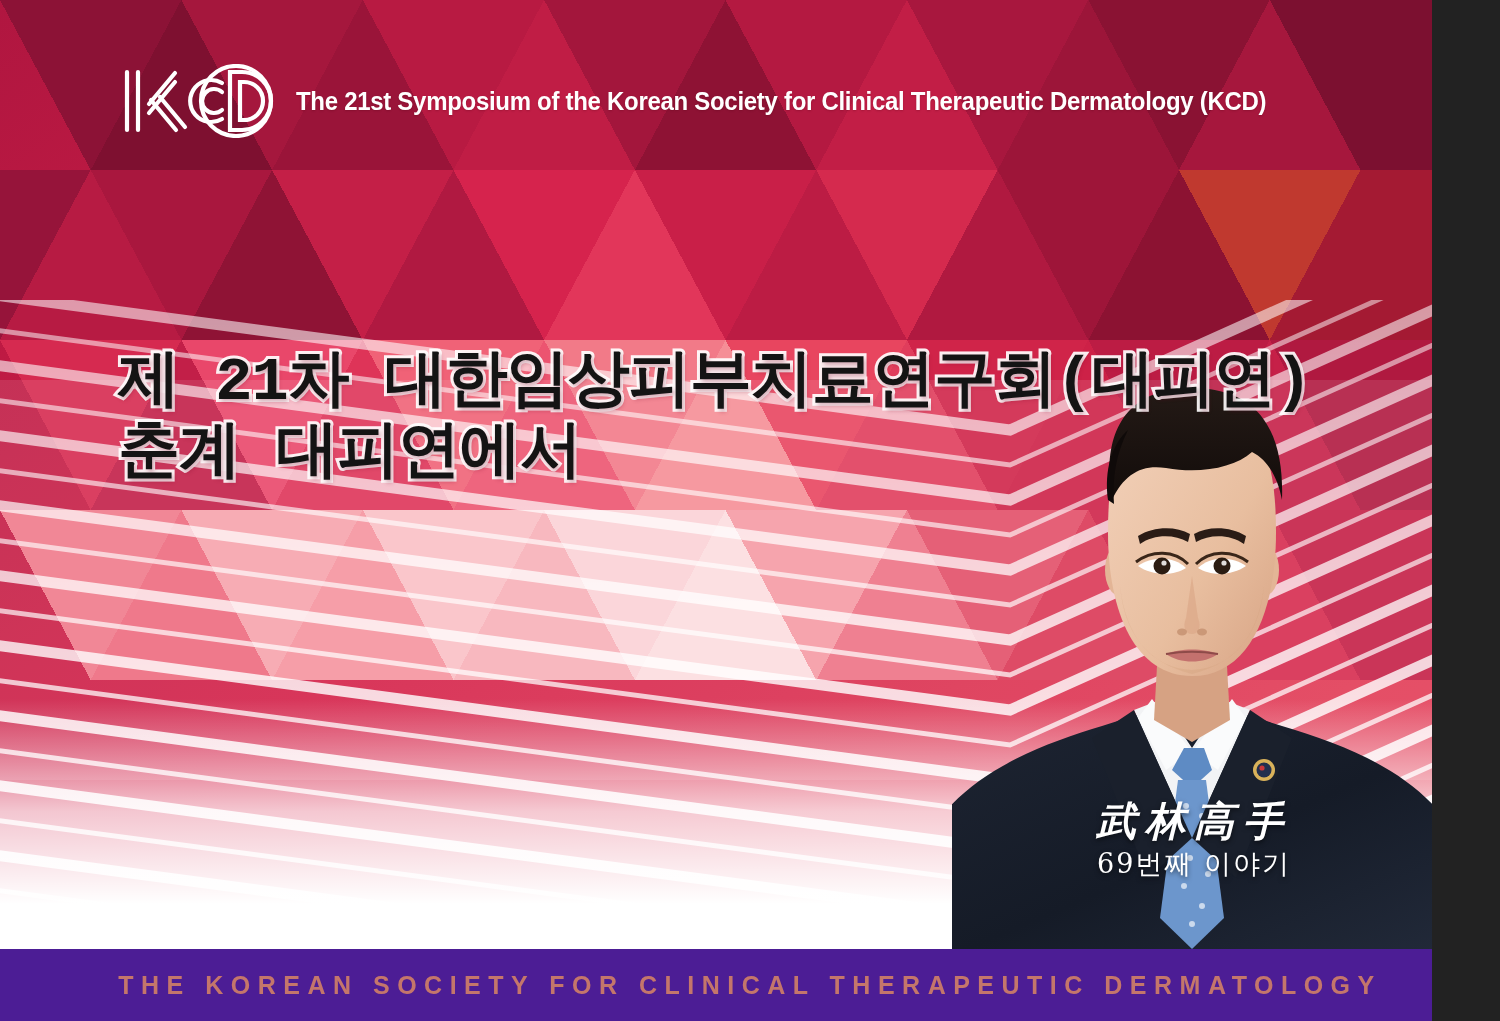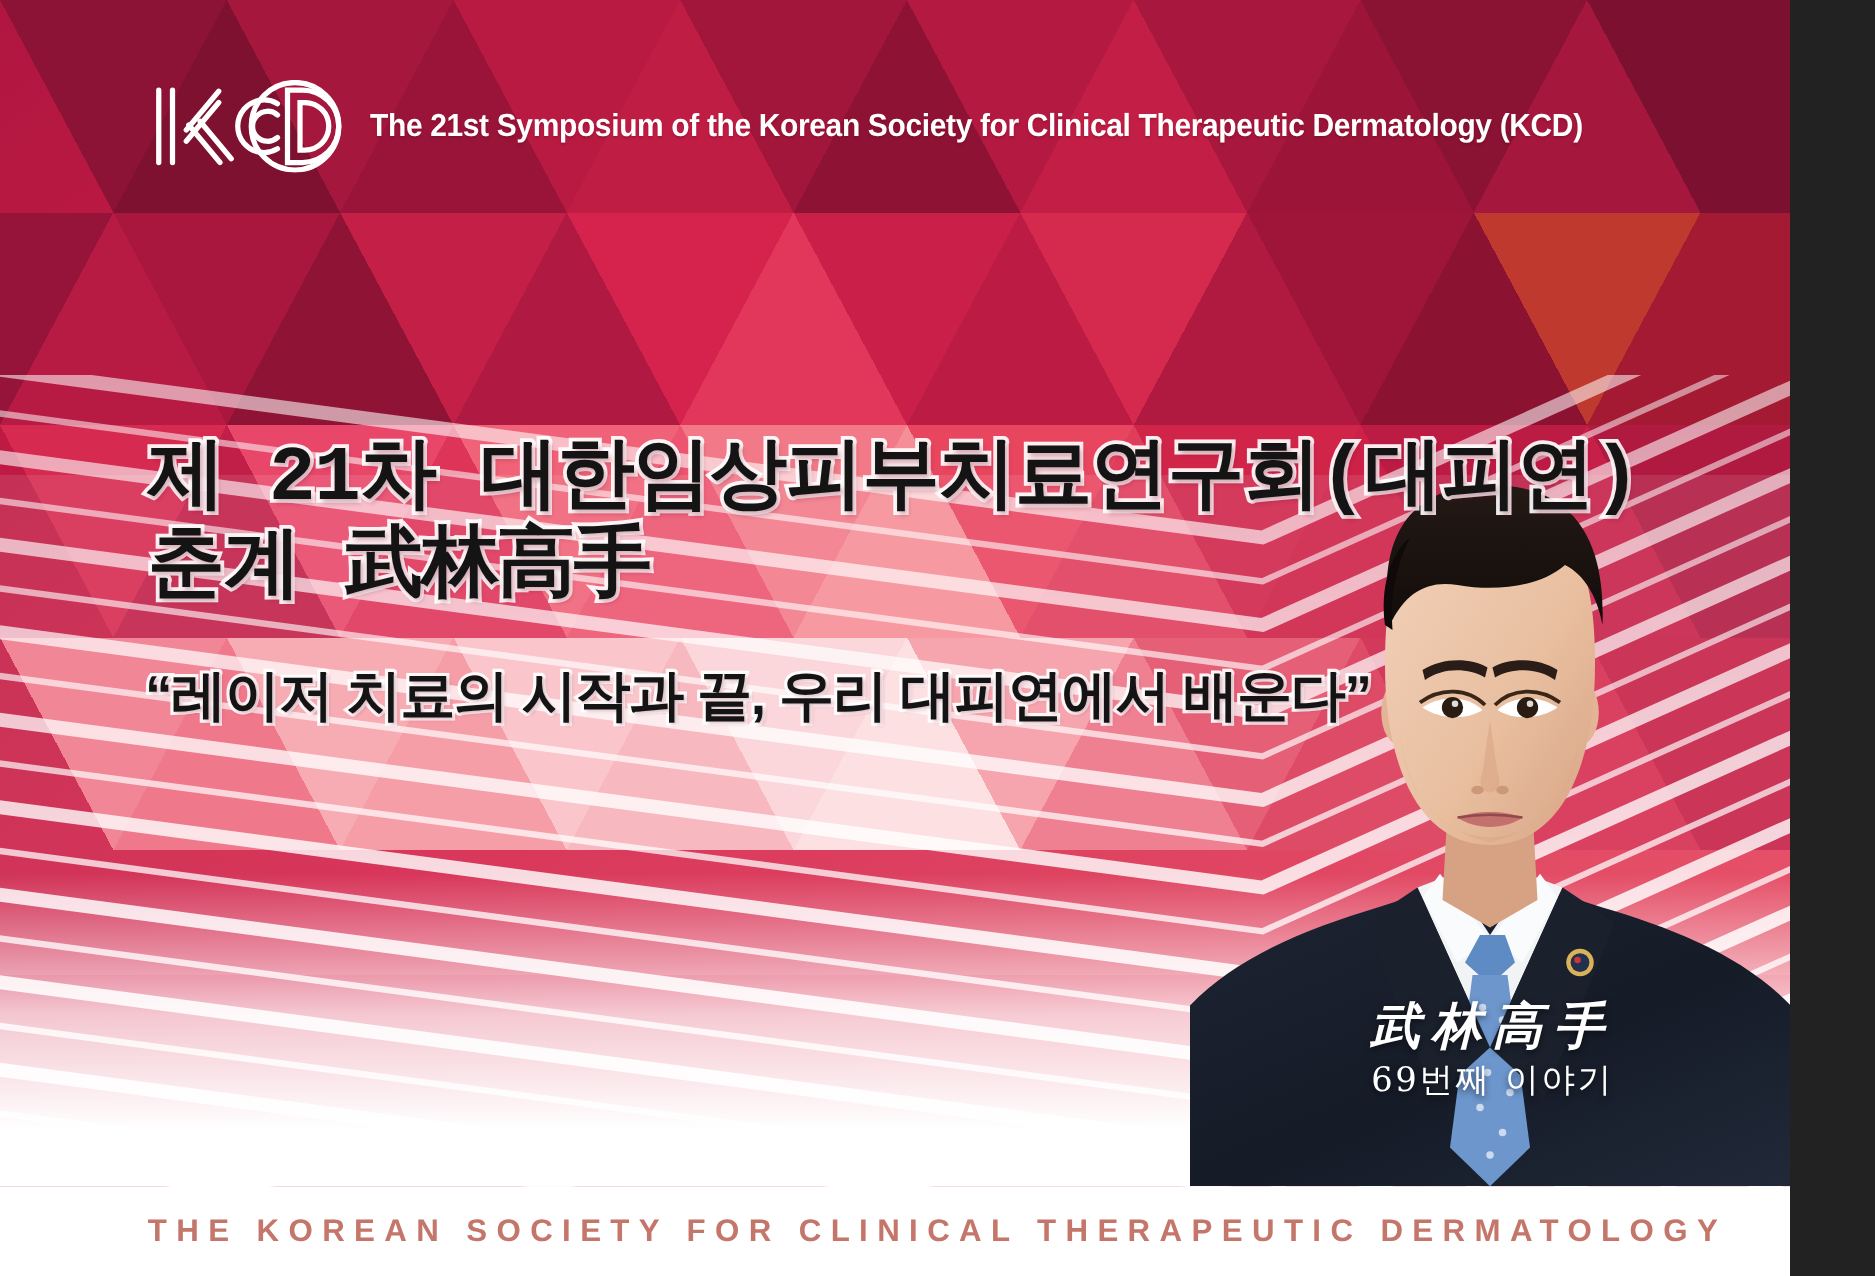--- a/index.html
+++ b/index.html
@@ -120,21 +120,21 @@
     font-size:31px; font-weight:bold;
     color:#111111;
     white-space:nowrap;
     letter-spacing:-0.5px;
   }
 
   
   .footer{
     position:absolute; left:0; bottom:0;
     width:1500px; height:72px;
-    background:#ffffff;
+    background:#4c1d95;
     display:flex; align-items:center; justify-content:center;
   }
   .footer-text{
     color:#C4766B;
     font-size:25px;
     font-weight:bold;
     letter-spacing:7.5px;
     white-space:nowrap;
   }
 </style>
@@ -395,23 +395,22 @@
     </svg>
   </div>
 
   <div class="calligraphy">
     <div class="hanja">武林高手</div>
     <div class="sub">69번째 이야기</div>
   </div>
 
   <div class="title-block">
     <div class="title-line">제 21차 대한임상피부치료연구회(대피연)</div>
-    <div class="title-line">춘계 武林高手</div>
-  </div>
-
-  <div class="quote">“레이저 치료의 시작과 끝, 우리 대피연에서 배운다”</div>
+    <div class="title-line">춘계 대피연에서</div>
+  </div>
+
 
 
   <div class="footer">
     <div class="footer-text">THE KOREAN SOCIETY FOR CLINICAL THERAPEUTIC DERMATOLOGY</div>
   </div>
 
 </div>
 
 </body></html>

